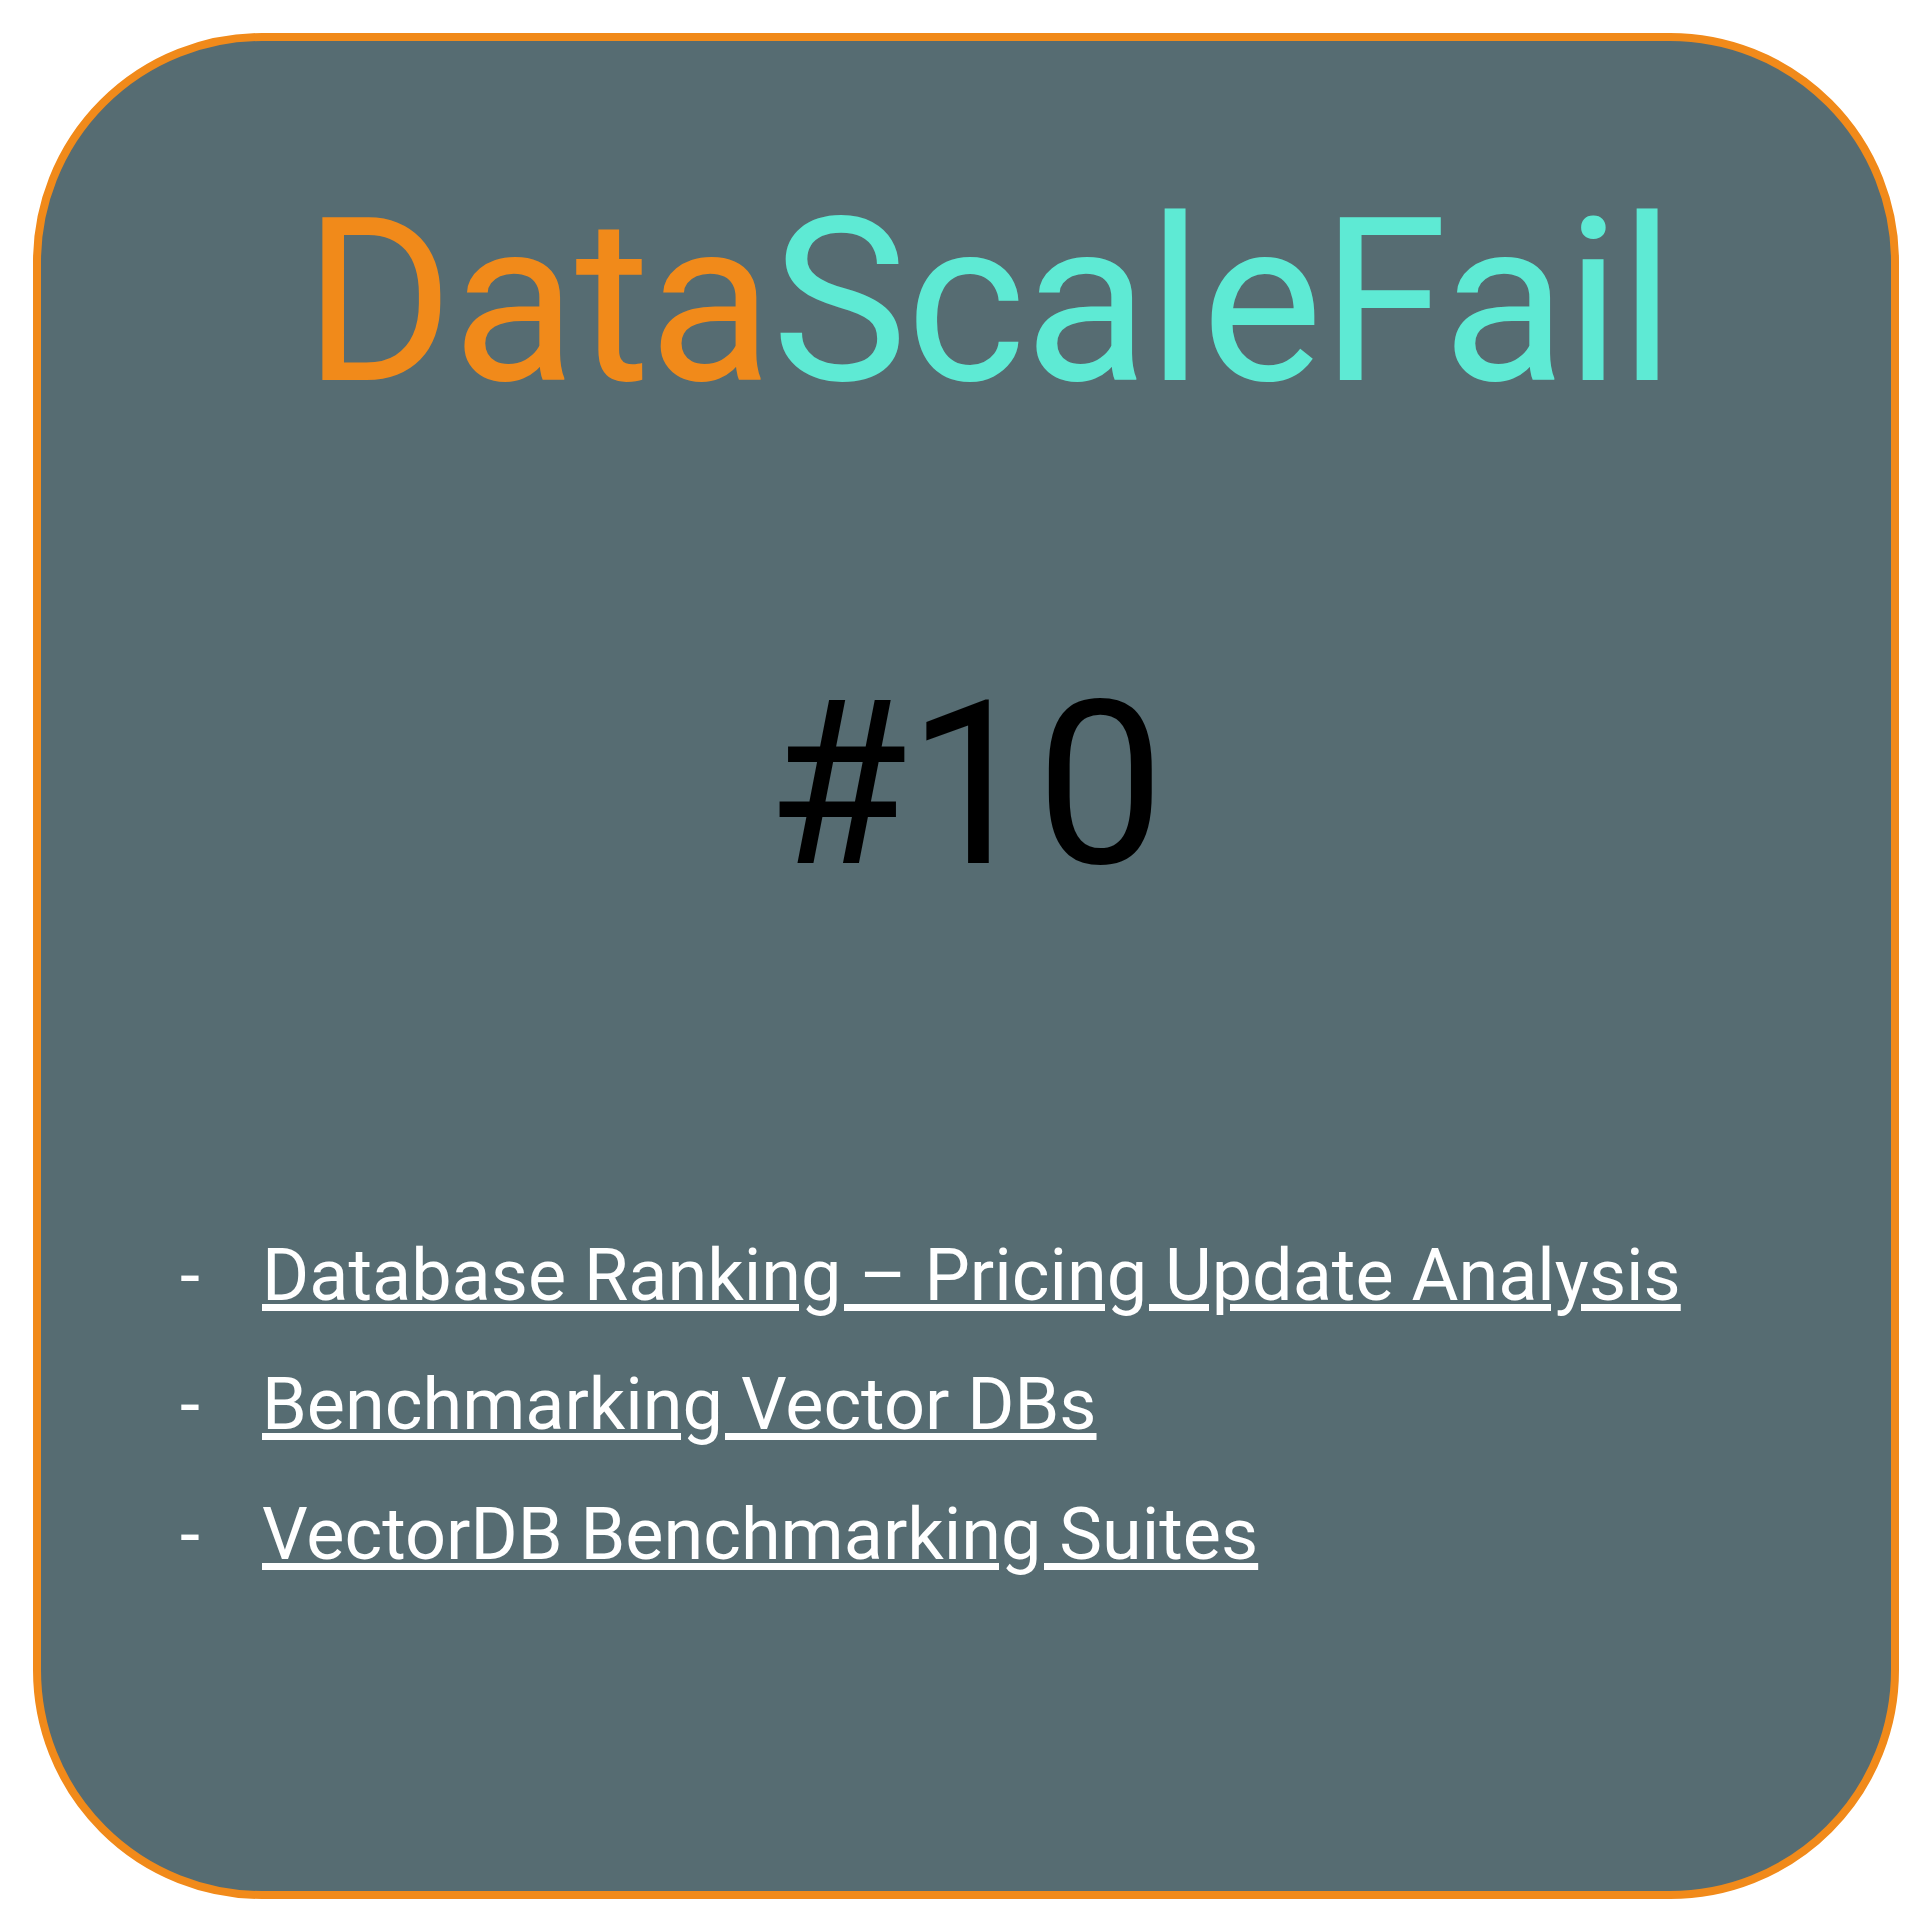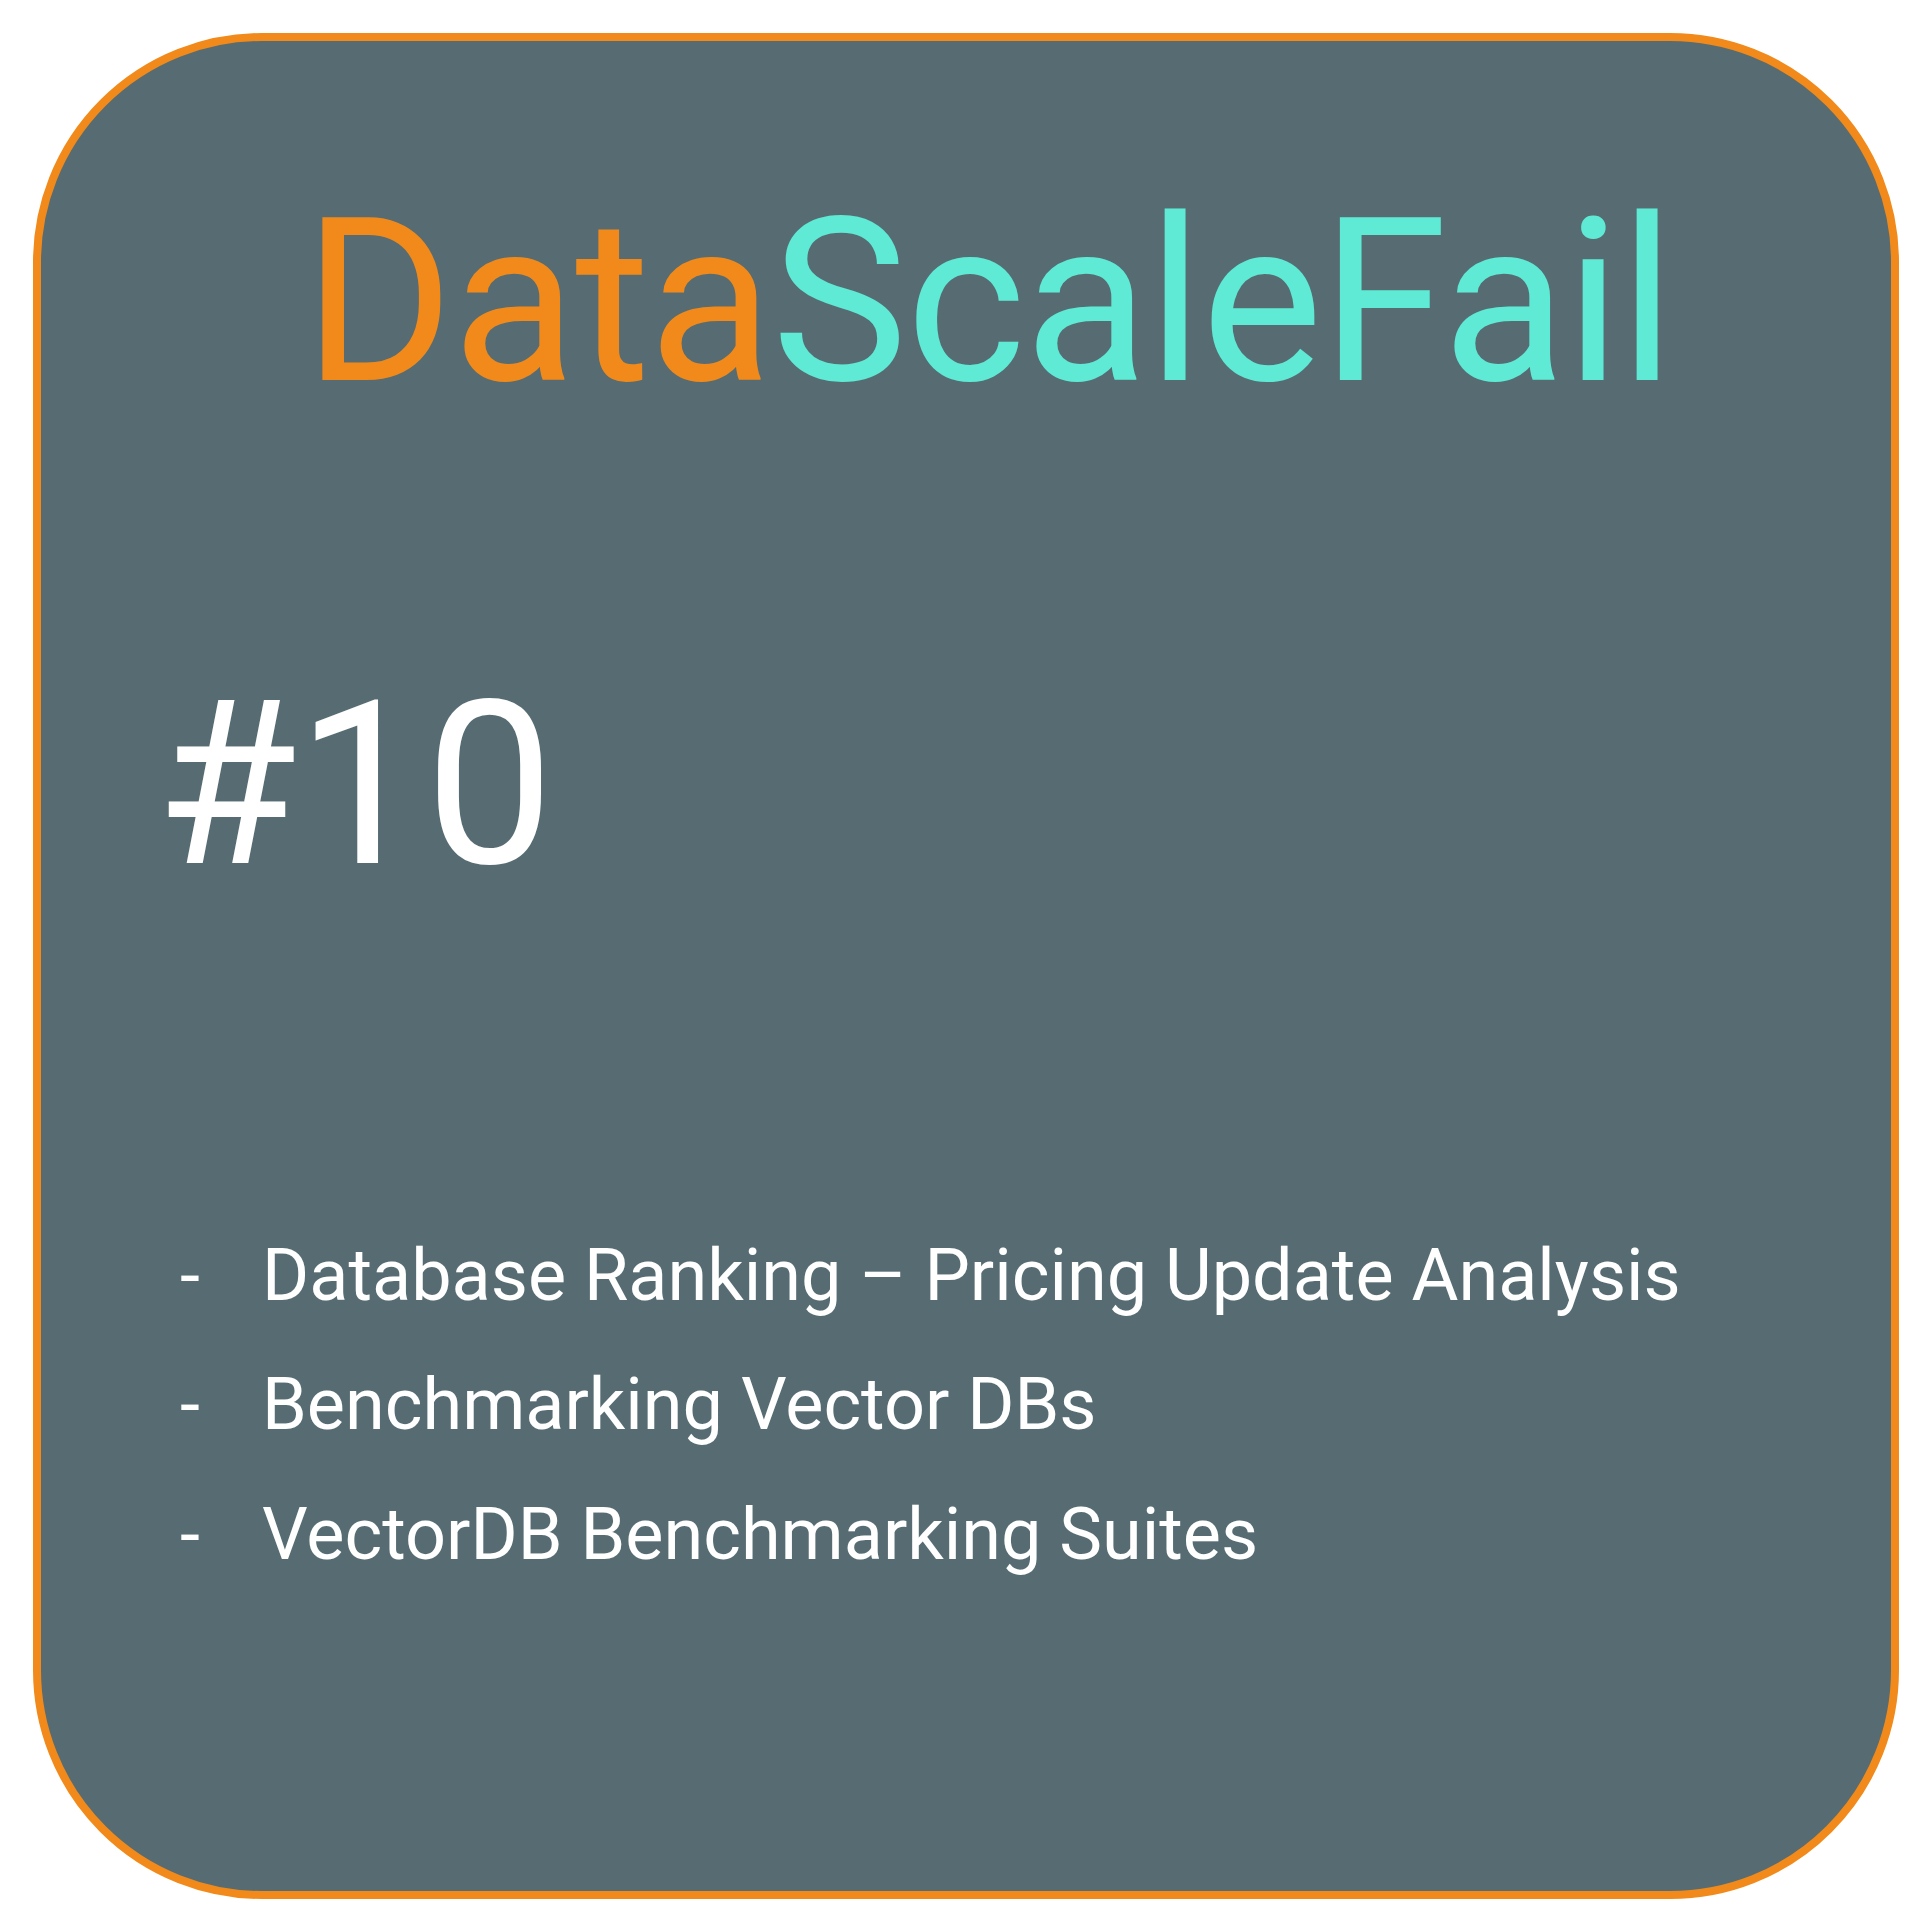--- a/index.html
+++ b/index.html
@@ -34,24 +34,24 @@
       letter-spacing: -1.6px;
     }
     .title-accent {
       color: #f18a1a;
       margin-left: 46px;
     }
     .title-rest {
       color: #5eead4;
     }
     .issue {
-      text-align: left;
+      text-align: center;
       font-size: 229px;
       font-weight: 400;
-      color: #ffffff;
+      color: #000000;
       margin-top: 254px;
       line-height: 1;
     }
     .bullets {
       margin-top: 311px;
       padding-left: 24.5px;
     }
     .bullet-row {
       display: flex;
       align-items: baseline;
@@ -59,20 +59,21 @@
       font-size: 72px;
       font-weight: 400;
       line-height: 1.8;
     }
     .bullet-dash {
       width: 82px;
       flex-shrink: 0;
     }
     .bullet-text {
       flex: 1;
+      text-decoration: underline;
     }
   </style>
 </head>
 <body>
 
 <div class="card">
   <div class="title">
     <span class="title-accent">Data</span><span class="title-rest">ScaleFail</span>
   </div>
   <div class="issue">#10</div>

